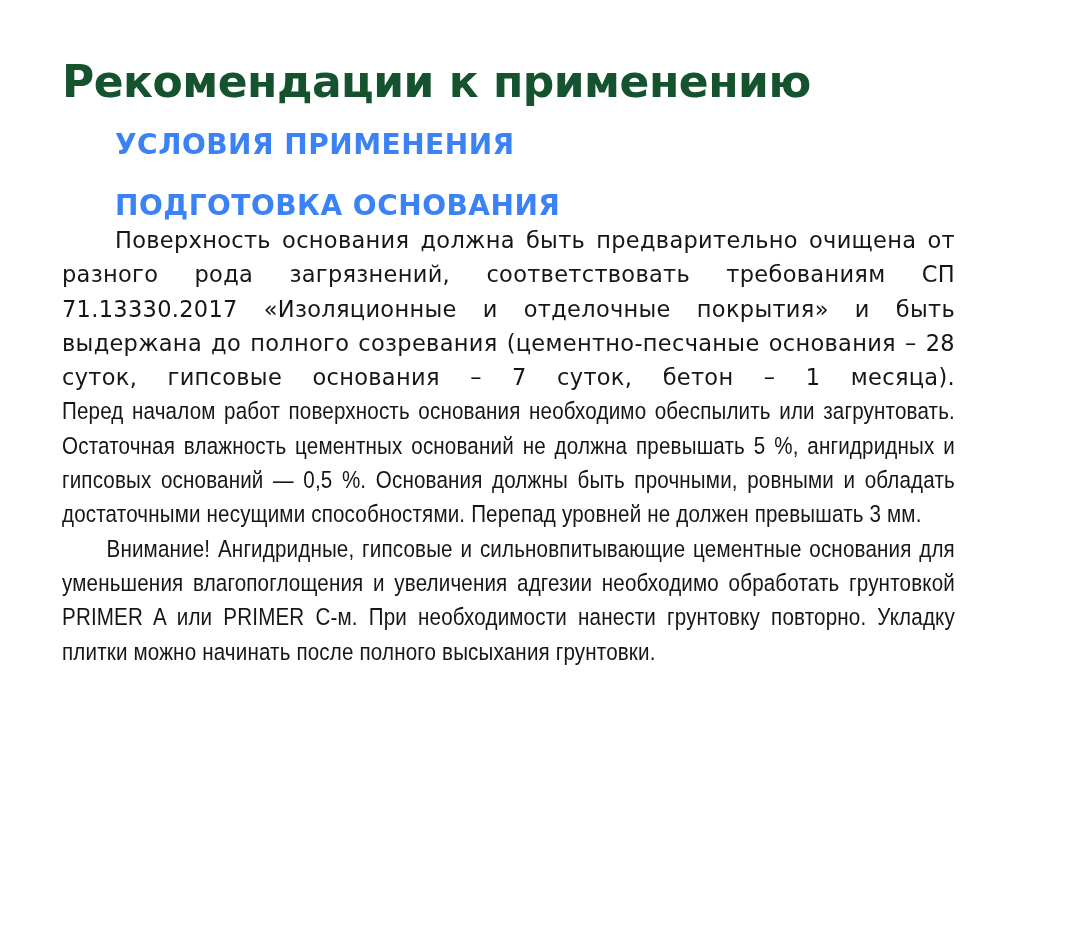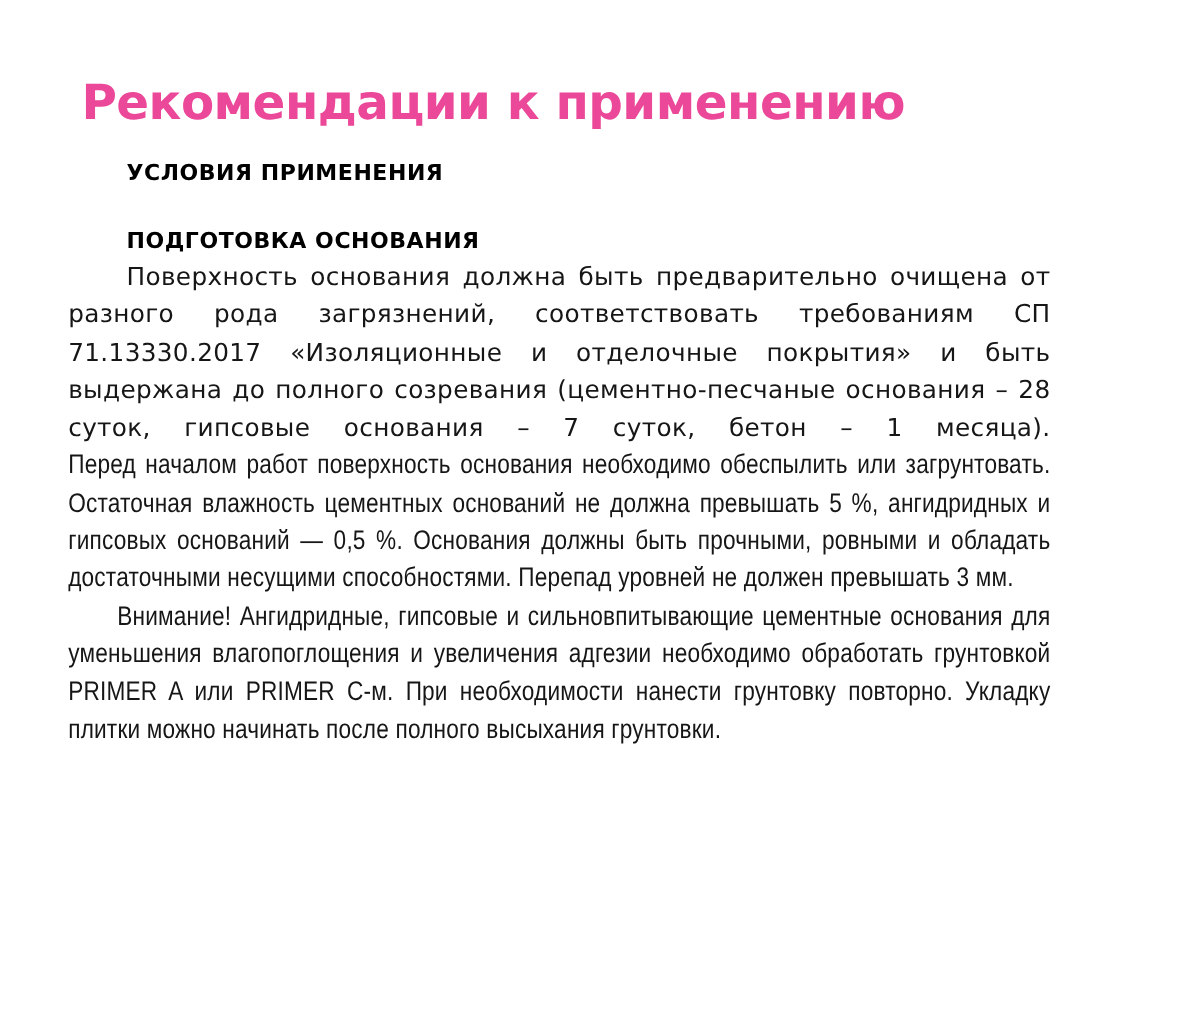--- a/index.html
+++ b/index.html
@@ -30,31 +30,31 @@
       position: absolute;
       left: 62px;
       top: 52px;
       width: 893px;
     }
     .title {
       font-family: "DejaVu Sans", sans-serif;
       font-weight: bold;
       font-size: 44px;
       line-height: 60px;
-      color: #ec4899;
-      margin: 12px;
+      color: #14532d;
+      margin: 0;
       letter-spacing: -0.5px;
       white-space: nowrap;
     }
     .section {
       margin: 0;
     }
     .section-heading {
-      color: #000000;
-      font-size: 20px;
+      color: #3b82f6;
+      font-size: 28px;
       line-height: 34px;
       padding-left: 53px;
       margin: 0;
       letter-spacing: 0.5px;
       white-space: nowrap;
     }
     .para {
       font-size: 22.5px;
       line-height: 34.3px;
       text-align: justify;

